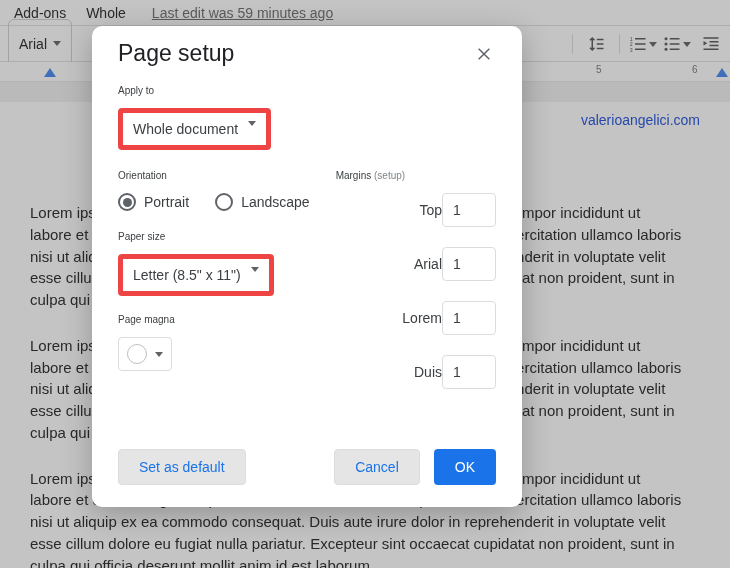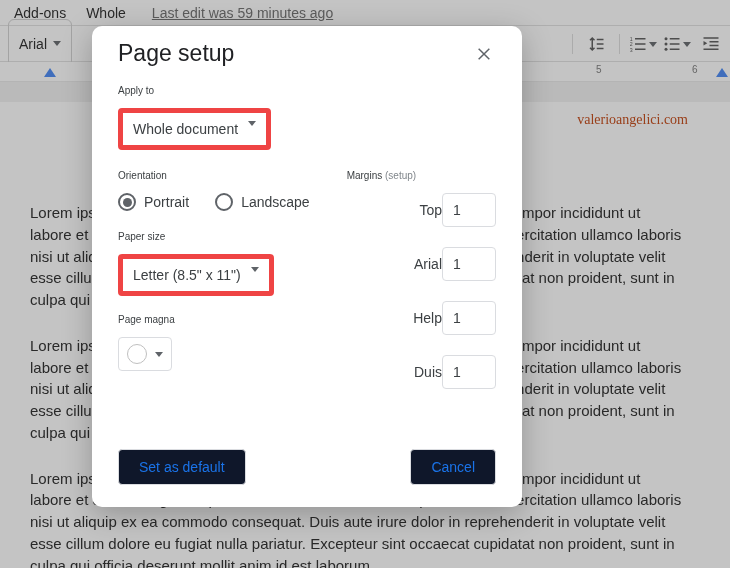--- a/index.html
+++ b/index.html
@@ -89,25 +89,24 @@
     background: #fff;
     width: 740px;
     margin-top: 20px;
     padding: 100px 44px 40px 30px;
     color: #222;
     font-size: 15px;
     line-height: 1.45;
   }
   .watermark {
     position: absolute;
-    right: 42px;
+    right: 30px;
     top: 8px;
     font-size: 14px;
-    color: #c2410c;
-    font-family: Liberation Serif, serif;
+    color: #1d4ed8;
   }
   .page p { margin-bottom: 24px; }
 
   .overlay {
     position: absolute;
     top: 0; left: 0; right: 0; bottom: 0;
     background: rgba(60,60,60,0.30);
     z-index: 5;
   }
 
@@ -128,21 +127,21 @@
   .dlg-title {
     font-family: 'Product Sans','Google Sans',Arial,sans-serif;
     font-size: 23px; color: #202124; font-weight: 400;
   }
   .close-x {
     width: 24px; height: 24px;
     display: flex; align-items: center; justify-content: center;
     color: #5f6368; font-size: 20px; cursor: pointer;
   }
 
-  .dlg-body { display: grid; grid-template-columns: 1fr 1fr; column-gap: 37px; }
+  .dlg-body { display: grid; grid-template-columns: 1fr 1fr; column-gap: 26px; }
   .sec-label { font-size: 10px; color: #3c4043; font-weight: 500; margin-bottom: 12px; }
   .sec-sublabel { color: #80868b; font-weight: 400; }
 
   .select-box {
     display: inline-flex; 
     border: 5px solid #ef4444;
     border-radius: 4px;
     padding: 8px 10px;
     font-size: 14px; color: #3c4043;
     gap: 10px;
@@ -189,21 +188,21 @@
     margin-top: 40px;
   }
   .btn {
     border-radius: 4px;
     font-size: 14px; font-weight: 500;
     padding: 9px 20px;
     cursor: pointer;
     border: 1px solid transparent;
     font-family: 'Google Sans',Arial,sans-serif;
   }
-  .btn-outline { background:#0f172a; border:1px solid #dadce0; color:#1a73e8; }
+  .btn-outline { background:#e5e5e5; border:1px solid #dadce0; color:#1a73e8; }
   .btn-primary { background:#1a73e8; color:#fff; }
   .spacer { flex: 1; }
 
   .left-col .block { margin-bottom: 18px; }
 </style>
 </head>
 <body>
 
 <div class="menubar">
   <span class="menu-item">Add-ons</span>
@@ -341,28 +340,29 @@
 
       <div class="margin-row">
         <span class="mlabel">Top</span>
         <input class="margin-input" value="1" style="">
       </div>
       <div class="margin-row">
         <span class="mlabel">Arial</span>
         <input class="margin-input" value="1" style="">
       </div>
       <div class="margin-row">
-        <span class="mlabel">Help</span>
+        <span class="mlabel">Lorem</span>
         <input class="margin-input" value="1" style="">
       </div>
       <div class="margin-row">
         <span class="mlabel">Duis</span>
         <input class="margin-input" value="1" style="">
       </div>
     </div>
   </div>
 
   <div class="dlg-footer">
     <button class="btn btn-outline">Set as default</button>
     <span class="spacer"></span>
     <button class="btn btn-outline">Cancel</button>
+    <button class="btn btn-primary">OK</button>
   </div>
 </div>
 
 </body></html>

